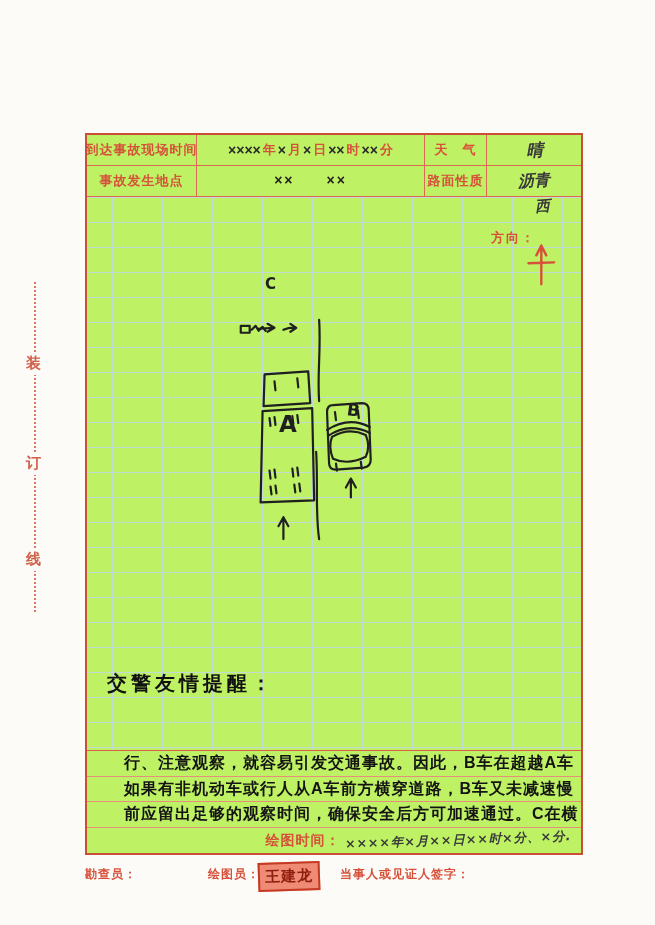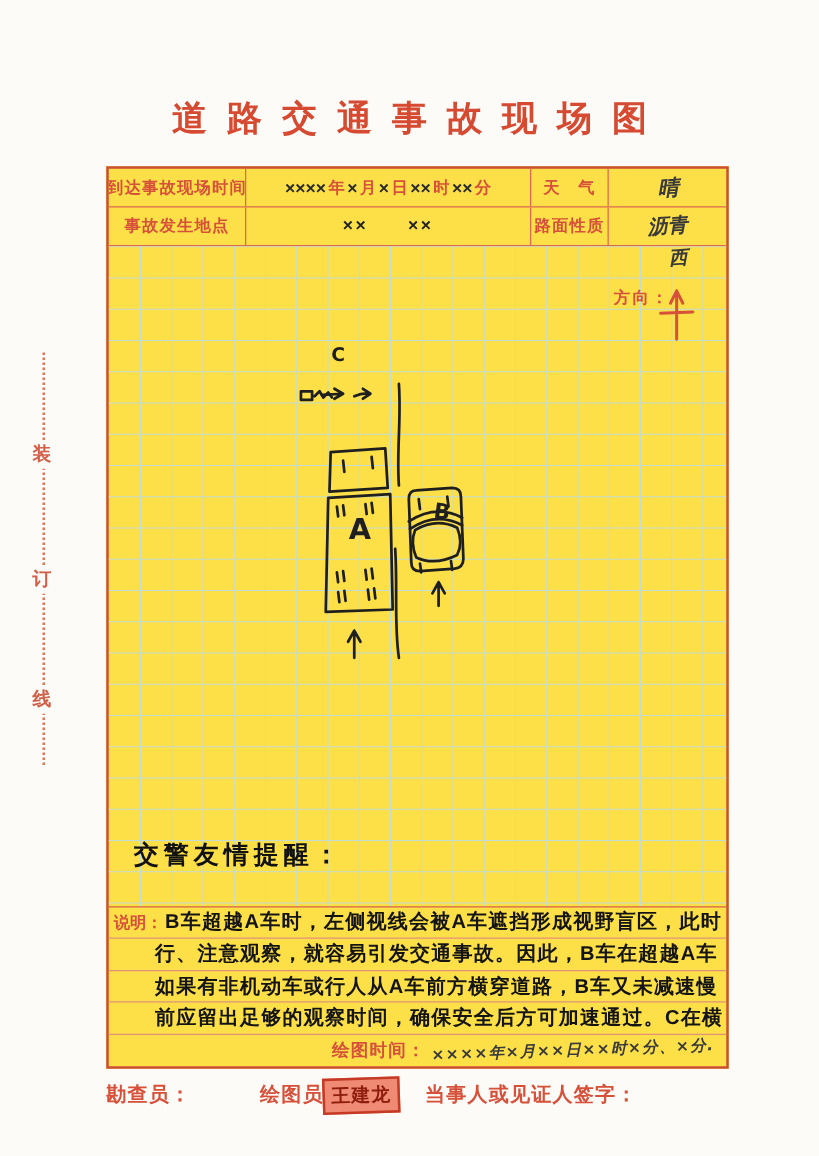--- a/index.html
+++ b/index.html
@@ -20,21 +20,21 @@
     border-left:2px dotted #e0755c;
   }
   .binding-char{
     position:absolute;left:26px;color:#d0604a;font-size:15px;font-weight:bold;
     background:#fcfbf7;padding:2px 0;
   }
   
   .main-table{
     position:absolute;left:85px;top:133px;width:498px;height:722px;
     border:2px solid #c94f36;box-sizing:border-box;
-    display:flex;flex-direction:column;background:#fde047;
+    display:flex;flex-direction:column;background:#bef264;
   }
   .hdr-row{display:flex;height:30px;border-bottom:1px solid #dd6950;flex:0 0 auto;}
   .cell{
     border-right:1px solid #dd6950;display:flex;align-items:center;
     justify-content:center;box-sizing:border-box;overflow:hidden;
   }
   .c1{width:110px;} .c2{width:228px;} .c3{width:62px;} .c4{flex:1;border-right:none;}
   .flabel{color:#d6503a;font-weight:bold;font-size:13px;letter-spacing:1px;white-space:nowrap;}
   .fvalue{color:#222;font-size:14px;font-weight:bold;letter-spacing:2px;}
   .tp span{margin:0 1px;font-weight:bold;font-size:14px;}
@@ -74,34 +74,33 @@
   }
   .note-row.first{padding-left:4px;}
   .note-label{color:#d6503a;font-size:13px;font-weight:bold;margin-right:2px;letter-spacing:0;}
   .time-row{
     height:25px;flex:0 0 auto;display:flex;align-items:center;
     justify-content:flex-end;padding-right:10px;box-sizing:border-box;padding-left:44px;
   }
   .time-label{color:#d6503a;font-weight:bold;font-size:14px;letter-spacing:1px;}
   .time-value{font-size:12.5px;margin-left:4px;letter-spacing:1px;transform:rotate(-2deg);}
   
-  .footer-label{position:absolute;color:#d6503a;font-weight:bold;font-size:16px;letter-spacing:1px;}
+  .footer-label{position:absolute;color:#d6503a;font-weight:bold;font-size:12px;letter-spacing:1px;}
   .stamp{
     position:absolute;left:258px;top:862px;width:58px;height:25px;
     border:2px solid #c43a24;background:#ef8a74;color:#8f1d0e;
     display:flex;align-items:center;justify-content:center;
     font-weight:bold;font-size:15px;letter-spacing:1px;transform:rotate(-2deg);
   }
 </style>
 </head>
 <body>
 
 <div class="page">
 
-  <div class="title">道路交通事故现场图</div>
 
   <div class="binding-line"></div>
   <span class="binding-char" style="top:352px">装</span>
   <span class="binding-char" style="top:452px">订</span>
   <span class="binding-char" style="top:548px">线</span>
 
   <div class="main-table">
 
     <div class="hdr-row">
       <div class="cell c1">
@@ -180,24 +179,20 @@
       <span class="dlabel" style="left:178px;top:80px;font-size:15px">C</span>
       <span class="dlabel" style="left:192px;top:216px;font-size:23px">A</span>
       <span class="dlabel" style="left:260px;top:205px;font-size:17px;transform:rotate(8deg)">B</span>
 
       <span class="direction-label">方向：</span>
       <span class="compass-char hand">西</span>
 
       <div class="reminder-heading">交警友情提醒：</div>
     </div>
 
-    <div class="note-row first">
-      <span class="note-label">说明：</span>
-      <span>B车超越A车时，左侧视线会被A车遮挡形成视野盲区，此时</span>
-    </div>
     <div class="note-row">
       <span>行、注意观察，就容易引发交通事故。因此，B车在超越A车</span>
     </div>
     <div class="note-row">
       <span>如果有非机动车或行人从A车前方横穿道路，B车又未减速慢</span>
     </div>
     <div class="note-row">
       <span>前应留出足够的观察时间，确保安全后方可加速通过。C在横</span>
     </div>
 

